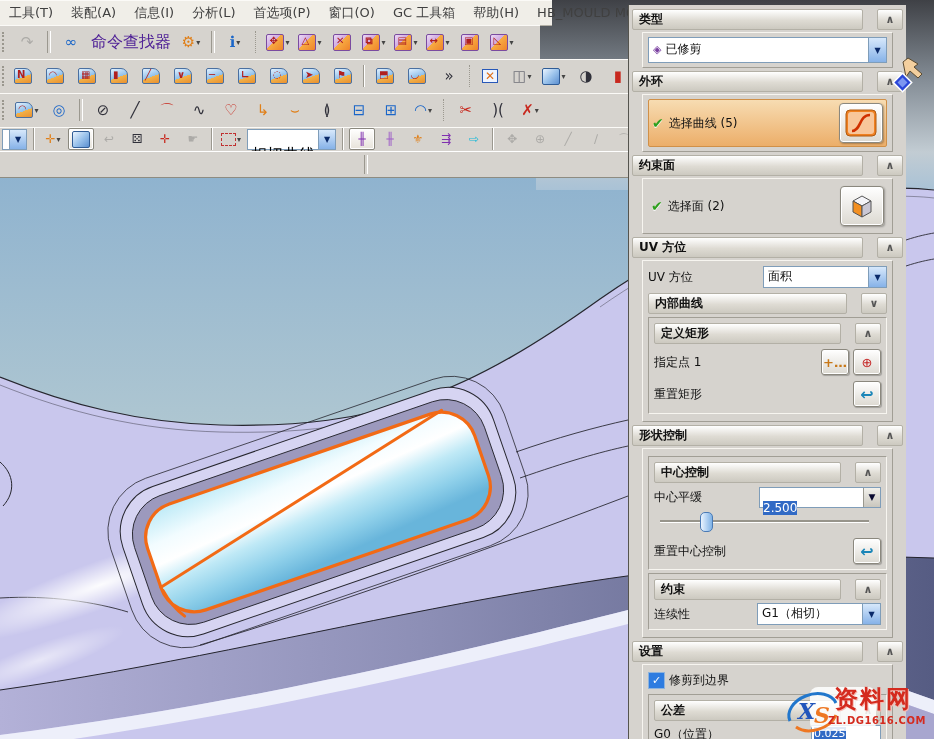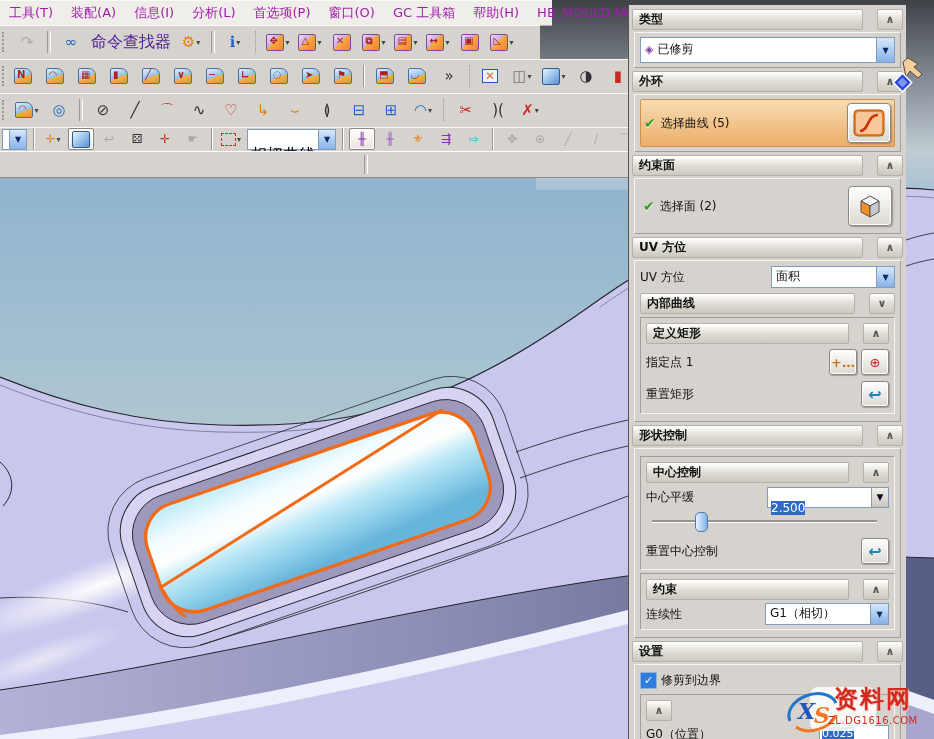--- a/index.html
+++ b/index.html
@@ -4,21 +4,21 @@
 <style>
   html,body{margin:0;padding:0;width:934px;height:739px;overflow:hidden;
     font-family:"DejaVu Sans",sans-serif;background:#d6d3ce;position:relative}
   #stage{position:absolute;inset:0;width:934px;height:739px}
   
   #scene{position:absolute;left:0;top:0;z-index:0}
   
   .bar{position:absolute;left:0;background:#d6d3ce;border-bottom:1px solid #b2afa6;
     box-shadow:inset 0 1px 0 #fbfaf7;display:flex;align-items:center;z-index:2}
   #menubar{top:0;width:552px;height:25px;background:#f0eee8;font-size:13px}
-  .mitem{padding:3px 9px;color:#a21caf;white-space:nowrap}
+  .mitem{padding:3px 9px;color:#404040;white-space:nowrap}
   #row2{top:25px;width:540px;height:34px}
   #row3{top:59px;width:628px;height:34px}
   #row4{top:93px;width:628px;height:34px}
   #row5{top:127px;width:628px;height:24px}
   #dock{position:absolute;top:151px;left:0;width:628px;height:25px;background:#d6d3ce;
     border-top:1px solid #fff;border-bottom:1px solid #8e8c82;z-index:2}
   #dock .groove{position:absolute;top:3px;bottom:3px;width:2px;border-left:1px solid #9a978e;border-right:1px solid #fff}
   .grip{width:4px;height:20px;margin:0 3px 0 2px;border-left:2px dotted #9a978e}
   .tbtn{display:inline-flex;align-items:center;justify-content:center;height:26px;min-width:24px;
     padding:0 2px;margin:0 1px;border:1px solid transparent;border-radius:2px;font-size:15px;cursor:default}
@@ -45,21 +45,21 @@
   .combo .ca{width:16px;display:flex;align-items:center;justify-content:center;font-size:8px;color:#0a2a6a;
     background:linear-gradient(#d7e8fb,#86b2e8);border-left:1px solid #7f9db9}
   
   #dialog{position:absolute;left:628px;top:5px;width:278px;height:734px;z-index:3;background:#d6d3ce;
     border-left:1px solid #55544e;box-sizing:border-box;padding:2px 3px;font-size:12px;color:#111;overflow:hidden}
   .sechdr{display:flex;gap:14px;height:21px;margin:2px 0 2px}
   .sechdr .hbar,.sechdr .harr{background:linear-gradient(#ffffff,#dedbd3 55%,#ccc9c0);border:1px solid #b3b0a6;border-radius:2px}
   .sechdr .hbar{flex:1;display:flex;align-items:center;padding:0 6px;font-weight:bold}
   .sechdr .harr{width:24px;display:flex;align-items:center;justify-content:center;color:#555;font-weight:bold;font-size:11px}
   .grp{border:1px solid #a19e95;border-top-color:#f7f5f0;border-left-color:#f7f5f0;background:#d6d3ce;
-    padding:4px 5px;margin:0 2px 3px;border-radius:1px}
+    padding:4px 5px;margin:0 10px 3px;border-radius:1px}
   .grp2{border:1px solid #a19e95;border-bottom-color:#f7f5f0;border-right-color:#f7f5f0;padding:3px 5px;margin:3px 0}
   .drow{display:flex;align-items:center;min-height:24px;gap:4px}
   .drow .lbl{flex:1;white-space:nowrap}
   .selrow{display:flex;align-items:center;gap:5px;padding:2px 3px;min-height:42px;border-radius:2px}
   .selrow.hot{background:linear-gradient(180deg,#f7dcb2,#ecae69);border:1px solid #d09048}
   .check{color:#2fa01e;font-weight:bold;font-size:14px;text-shadow:0 1px 0 #fff}
   .bigbtn{width:42px;height:38px;margin-left:auto;border:1px solid #8b887e;border-radius:4px;
     background:linear-gradient(#ffffff,#dcd9d1);box-shadow:1px 1px 2px rgba(0,0,0,.3),inset 0 0 0 1px #fff;
     display:flex;align-items:center;justify-content:center}
   .smbtn{width:26px;height:24px;border:1px solid #8b887e;border-radius:3px;
@@ -82,21 +82,21 @@
     background:linear-gradient(90deg,#eaf4ff,#7fb2e6);border:1px solid #4a7ab5}
   .cbx{width:15px;height:15px;background:#2e7ce0;border:1px solid #8fb4dc;display:flex;align-items:center;
     justify-content:center;color:#fff;font-size:11px;font-weight:bold}
   .tolfield{width:64px;height:17px;border:1px solid #7f9db9;background:#fff;font-size:11px;line-height:16px;padding:0 2px}
   .tolfield span{background:#316ac5;color:#fff}
   
   #wmark{position:absolute;right:2px;bottom:2px;width:150px;height:56px;z-index:5}
   #wmark .bubble{position:absolute;left:28px;top:6px;width:66px;height:44px;background:#fff;opacity:.85;border-radius:8px}
   #wmark .zi{position:absolute;left:52px;top:2px;font-size:24px;font-weight:bold;color:#d42a1e;
     font-family:"DejaVu Serif",serif;text-shadow:1px 1px 0 #f7b9b2;letter-spacing:2px}
-  #wmark .url{position:absolute;left:46px;top:34px;font-size:10px;font-weight:normal;color:#d42a1e;letter-spacing:.5px}
+  #wmark .url{position:absolute;left:46px;top:34px;font-size:10px;font-weight:bold;color:#d42a1e;letter-spacing:.5px}
   
   #cursor{position:absolute;left:888px;top:54px;z-index:4}
 </style>
 </head>
 <body>
 
 <div id="stage">
 
   <div>
   <svg id="scene" width="934" height="739" viewBox="0 0 934 739">
@@ -529,20 +529,21 @@
       <span class="hbar">设置</span>
       <span class="harr">∧</span>
     </div>
     <div class="grp" style="margin-bottom:0">
       <div class="drow" style="min-height:22px">
         <span class="cbx">✓</span>
         <span>修剪到边界</span>
       </div>
       <div class="grp2">
         <div class="sechdr">
+          <span class="hbar">公差</span>
           <span class="harr">∧</span>
         </div>
         <div class="drow" style="min-height:22px">
           <span class="lbl">G0（位置）</span>
           <span class="tolfield"><span>0.025</span></span>
         </div>
 
       </div>
     </div>
   </div>

